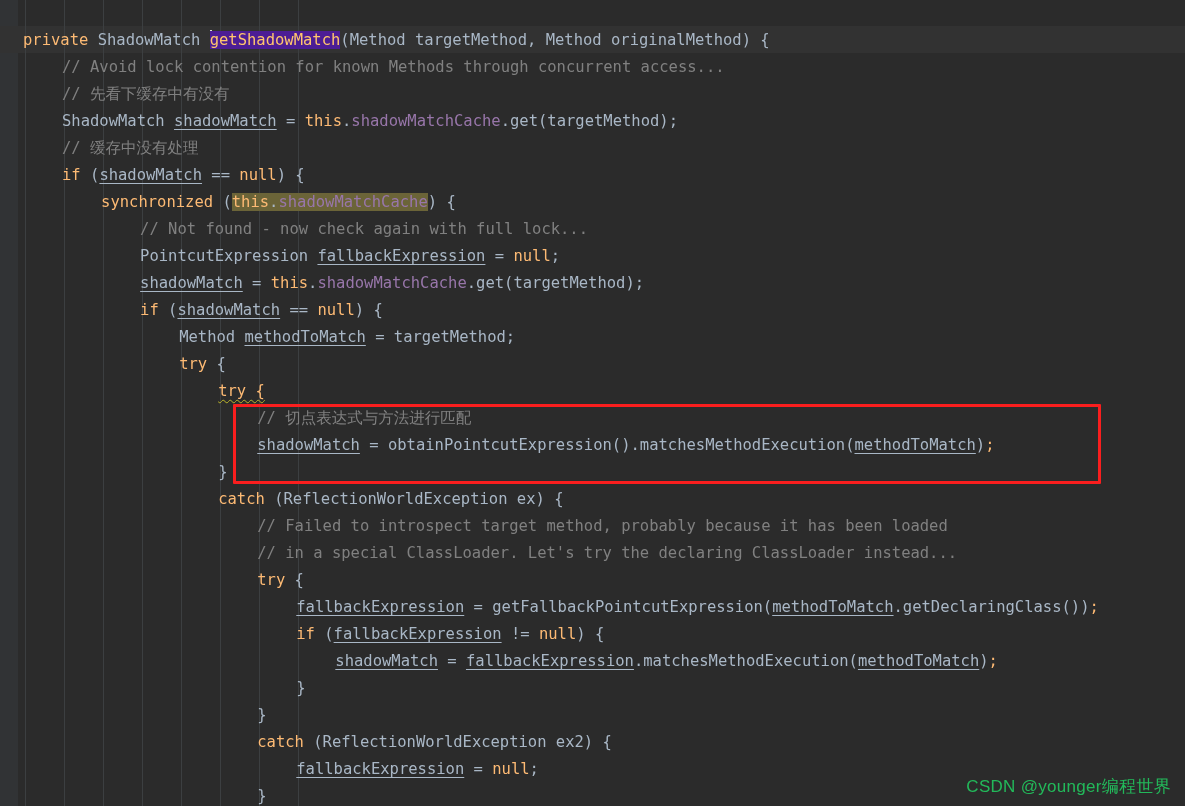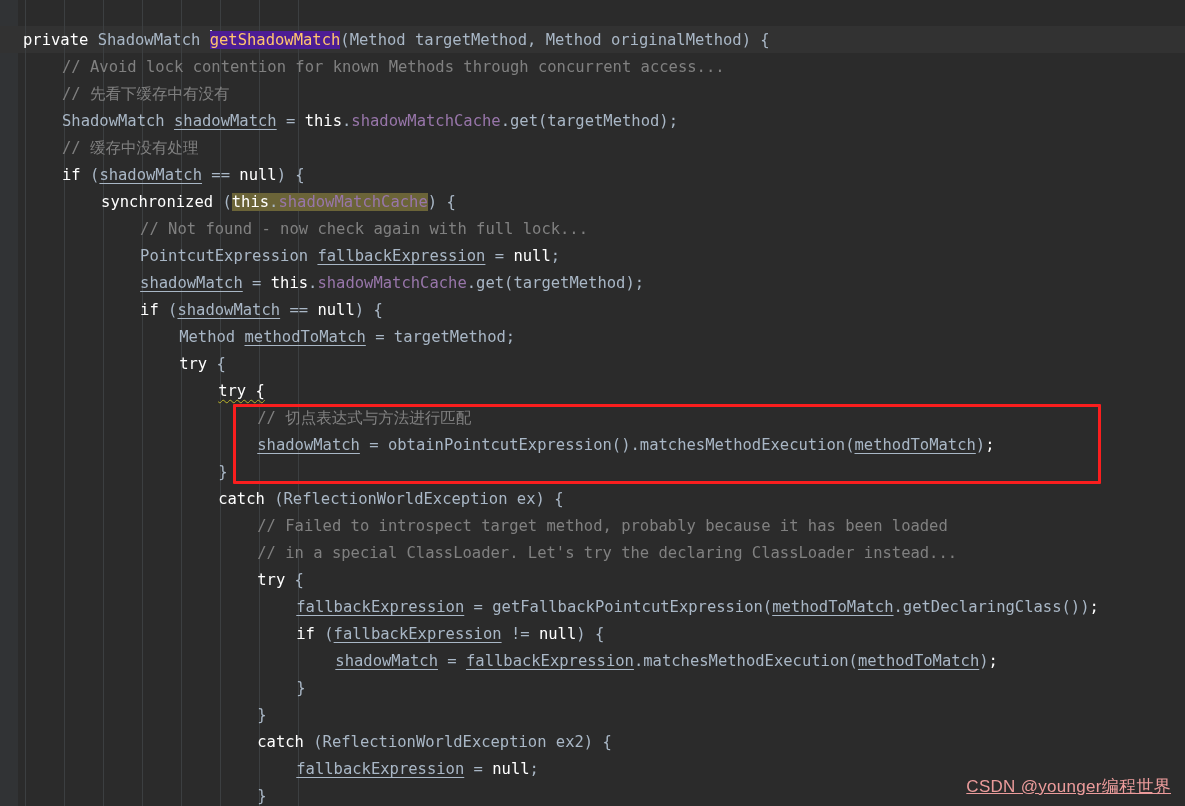--- a/index.html
+++ b/index.html
@@ -60,21 +60,21 @@
     letter-spacing: 0px;
   }
   .line {
     height: 27px;
     padding-left: 23px;
     white-space: pre;
     position: relative;
   }
 
   
-  .kw   { color: #ffffff; text-align: right; }         
+  .kw   { color: #fdba74; text-align: right; }         
   .txt  { color: #a9b7c6; }         
   .cmt  { color: #808080; }         
   .fld  { color: #9876aa; }         
   .mth  { color: #ffc66d; }         
   .loc  { color: #a9b7c6; text-decoration: underline; text-decoration-color: #a9b7c6; text-underline-offset: 3px; }
 
   
   .hl-ident { background: #4c1d95; }           
   .hl-usage { background: #6b6438; }           
 
@@ -135,15 +135,15 @@
       <div class="indent-guide" style="left: 181px; background: rgb(60, 63, 65);"></div>
       <div class="indent-guide" style="left: 220px; background: rgb(60, 63, 65);"></div>
       <div class="indent-guide" style="left: 259px; background: rgb(60, 63, 65);"></div>
       <div class="indent-guide" style="left: 298px; background: rgb(60, 63, 65);"></div>
     </div>
 
   <div id="code" style="top: 27px; font-size: 15.5px; line-height: 27px;"><div class="line" style="padding-left: 23px;"><span class="kw">private</span><span class="txt"> </span><span class="txt">ShadowMatch</span><span class="txt"> </span><span><span class="caret"></span><span class="mth hl-ident">getShadowMatch</span></span><span class="txt">(</span><span class="txt">Method</span><span class="txt"> targetMethod, </span><span class="txt">Method</span><span class="txt"> originalMethod) {</span></div><div class="line" style="padding-left: 62.04px;"><span class="cmt">// Avoid lock contention for known Methods through concurrent access...</span></div><div class="line" style="padding-left: 62.04px;"><span class="cmt">// 先看下缓存中有没有</span></div><div class="line" style="padding-left: 62.04px;"><span class="txt">ShadowMatch</span><span class="txt"> </span><span class="loc">shadowMatch</span><span class="txt"> = </span><span class="kw">this</span><span class="txt">.</span><span class="fld">shadowMatchCache</span><span class="txt">.get(targetMethod);</span></div><div class="line" style="padding-left: 62.04px;"><span class="cmt">// 缓存中没有处理</span></div><div class="line" style="padding-left: 62.04px;"><span class="kw">if</span><span class="txt"> (</span><span class="loc">shadowMatch</span><span class="txt"> == </span><span class="kw">null</span><span class="txt">) {</span></div><div class="line" style="padding-left: 101.08px;"><span class="kw">synchronized</span><span class="txt"> (</span><span class="kw hl-usage">this</span><span class="txt hl-usage">.</span><span class="fld hl-usage">shadowMatchCache</span><span class="txt">) {</span></div><div class="line" style="padding-left: 140.12px;"><span class="cmt">// Not found - now check again with full lock...</span></div><div class="line" style="padding-left: 140.12px;"><span class="txt">PointcutExpression</span><span class="txt"> </span><span class="loc">fallbackExpression</span><span class="txt"> = </span><span class="kw">null</span><span class="txt">;</span></div><div class="line" style="padding-left: 140.12px;"><span class="loc">shadowMatch</span><span class="txt"> = </span><span class="kw">this</span><span class="txt">.</span><span class="fld">shadowMatchCache</span><span class="txt">.get(targetMethod);</span></div><div class="line" style="padding-left: 140.12px;"><span class="kw">if</span><span class="txt"> (</span><span class="loc">shadowMatch</span><span class="txt"> == </span><span class="kw">null</span><span class="txt">) {</span></div><div class="line" style="padding-left: 179.16px;"><span class="txt">Method</span><span class="txt"> </span><span class="loc">methodToMatch</span><span class="txt"> = targetMethod;</span></div><div class="line" style="padding-left: 179.16px;"><span class="kw">try</span><span class="txt"> {</span></div><div class="line" style="padding-left: 218.2px;"><span class="kw squiggly">try {</span></div><div class="line" style="padding-left: 257.24px;"><span class="cmt">// 切点表达式与方法进行匹配</span></div><div class="line" style="padding-left: 257.24px;"><span class="loc">shadowMatch</span><span class="txt"> = obtainPointcutExpression().matchesMethodExecution(</span><span class="loc">methodToMatch</span><span class="txt">)</span><span class="kw">;</span></div><div class="line" style="padding-left: 218.2px;"><span class="txt">}</span></div><div class="line" style="padding-left: 218.2px;"><span class="kw">catch</span><span class="txt"> (ReflectionWorldException ex) {</span></div><div class="line" style="padding-left: 257.24px;"><span class="cmt">// Failed to introspect target method, probably because it has been loaded</span></div><div class="line" style="padding-left: 257.24px;"><span class="cmt">// in a special ClassLoader. Let's try the declaring ClassLoader instead...</span></div><div class="line" style="padding-left: 257.24px;"><span class="kw">try</span><span class="txt"> {</span></div><div class="line" style="padding-left: 296.28px;"><span class="loc">fallbackExpression</span><span class="txt"> = getFallbackPointcutExpression(</span><span class="loc">methodToMatch</span><span class="txt">.getDeclaringClass())</span><span class="kw">;</span></div><div class="line" style="padding-left: 296.28px;"><span class="kw">if</span><span class="txt"> (</span><span class="loc">fallbackExpression</span><span class="txt"> != </span><span class="kw">null</span><span class="txt">) {</span></div><div class="line" style="padding-left: 335.32px;"><span class="loc">shadowMatch</span><span class="txt"> = </span><span class="loc">fallbackExpression</span><span class="txt">.matchesMethodExecution(</span><span class="loc">methodToMatch</span><span class="txt">)</span><span class="kw">;</span></div><div class="line" style="padding-left: 296.28px;"><span class="txt">}</span></div><div class="line" style="padding-left: 257.24px;"><span class="txt">}</span></div><div class="line" style="padding-left: 257.24px;"><span class="kw">catch</span><span class="txt"> (ReflectionWorldException ex2) {</span></div><div class="line" style="padding-left: 296.28px;"><span class="loc">fallbackExpression</span><span class="txt"> = </span><span class="kw">null</span><span class="txt">;</span></div><div class="line" style="padding-left: 257.24px;"><span class="txt">}</span></div></div>
 
   <div id="red-box" style="left: 233px; top: 404px; width: 862px; height: 74px; border-color: rgb(250, 30, 30);"></div>
 
-  <div id="watermark" style="color: #fca5a5; text-decoration: underline;">CSDN @younger编程世界</div>
+  <div id="watermark" style="color: #22c55e;">CSDN @younger编程世界</div>
 
 </div>
 
 </body></html>

